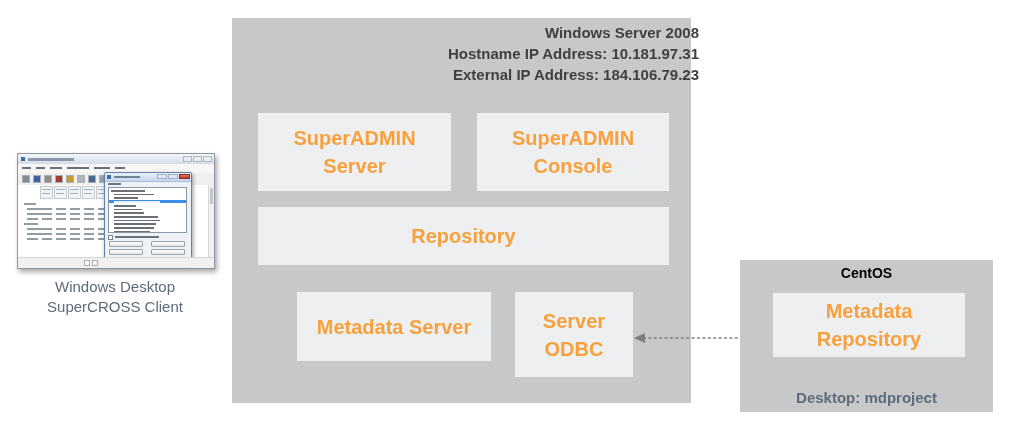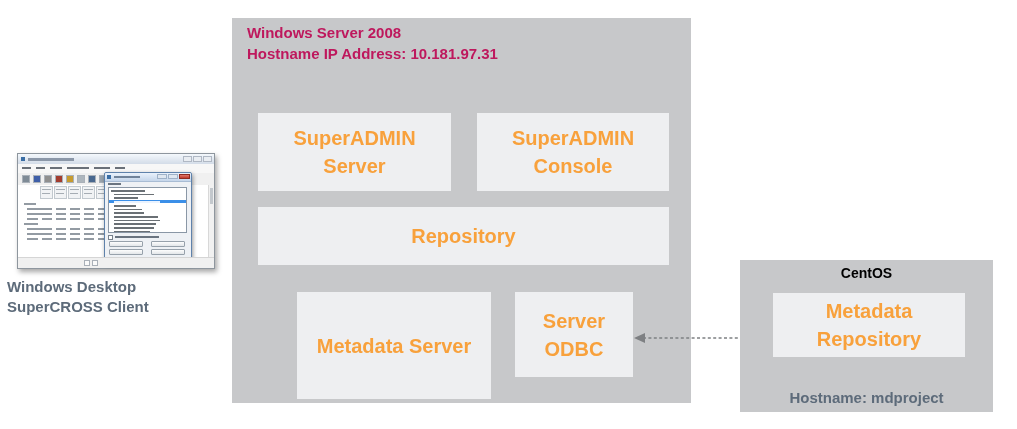--- a/index.html
+++ b/index.html
@@ -52,36 +52,36 @@
   .dlg-row{position:absolute;left:0;width:100%;height:3px;}
   .dlg-rowbar{position:absolute;top:1px;height:1.8px;background:#6a7075;}
   .dlg-row.hl{background:#3b8fe8;}
   .dlg-row.hl .dlg-rowbar{background:#eaf3ff;}
   .dlg-check{position:absolute;left:3px;top:62px;height:4px;}
   .dlg-checkbox{position:absolute;left:0;top:0;width:3px;height:3px;background:#fff;border:1px solid #77818c;box-sizing:content-box;}
   .dlg-checklabel{position:absolute;left:7px;top:1px;width:44px;height:2px;background:#6a7480;}
   .dlg-btn{position:absolute;width:34px;height:6px;
     background:linear-gradient(#fdfdfd,#e3e6e9);border:1px solid #97a1ab;border-radius:1px;box-sizing:border-box;}
   .client-caption{
-    position:absolute;left:7px;top:277px;width:216px;
-    color:#5d6b7a;font-weight:bold;font-size:15px;line-height:20px;white-space:pre-line;
+    position:absolute;left:7px;top:277px;width:216px;text-align:center;
+    color:#5d6b7a;font-weight:normal;font-size:15px;line-height:20px;white-space:pre-line;
   }
   
   .server-group{position:absolute;left:232px;top:18px;width:459px;height:385px;background:#c7c8ca;}
-  .server-header{position:absolute;left:15px;top:4px;width:459px;text-align:left;
-    color:#be185d;font-weight:bold;font-size:15px;line-height:21px;}
+  .server-header{position:absolute;left:8px;top:4px;width:459px;text-align:right;
+    color:#404040;font-weight:bold;font-size:15px;line-height:21px;}
   .box{
     position:absolute;background:#eeeff1;color:#f8a13c;font-weight:bold;font-size:20px;
     line-height:28px;display:flex;align-items:center;justify-content:center;
     text-align:center;white-space:pre-line;
   }
   .sa-server{left:26px;top:95px;width:193px;height:78px;}
   .sa-console{left:245px;top:95px;width:192px;height:78px;}
   .superserver{left:26px;top:189px;width:411px;height:58px;}
-  .metadata-server{left:65px;top:274px;width:194px;height:107px;}
+  .metadata-server{left:65px;top:274px;width:194px;height:69px;}
   .oracle-odbc{left:283px;top:274px;width:118px;height:85px;}
   
   .arrow{position:absolute;left:633px;top:330px;width:142px;height:16px;}
   
   .centos-group{position:absolute;left:740px;top:260px;width:253px;height:152px;background:#c7c8ca;}
   .centos-title{position:absolute;left:0;top:5px;width:253px;text-align:center;
     color:#000000;font-weight:bold;font-size:14px;}
   .repo-box{left:33px;top:33px;width:192px;height:64px;}
   .centos-hostname{position:absolute;left:0;bottom:6px;width:253px;text-align:center;
     color:#5d6b7a;font-weight:bold;font-size:15px;}
@@ -249,20 +249,21 @@
       <span class="mw-sq" style="left:74px"></span>
     </div>
   </div>
   <div class="client-caption">Windows Desktop
 SuperCROSS Client</div>
 
   <div class="server-group">
     <div class="server-header">
       <div>Windows Server 2008</div>
       <div>Hostname IP Address: 10.181.97.31</div>
+      <div>External IP Address: 184.106.79.23</div>
     </div>
     <div class="box sa-server">SuperADMIN
 Server</div>
     <div class="box sa-console">SuperADMIN
 Console</div>
     <div class="box superserver">Repository</div>
     <div class="box metadata-server">Metadata Server</div>
     <div class="box oracle-odbc">Server
 ODBC</div>
   </div>
@@ -270,16 +271,16 @@
   <svg class="arrow" viewBox="0 0 142 16">
     <line x1="10" y1="8" x2="132" y2="8" stroke="#7e8083" stroke-width="1.6" stroke-dasharray="3 2.4"></line>
     <polygon points="1,8 12,3 12,13" fill="#7e8083"></polygon>
     <polygon points="141,8 130,3 130,13" fill="#7e8083"></polygon>
   </svg>
 
   <div class="centos-group">
     <div class="centos-title">CentOS</div>
     <div class="box repo-box">Metadata
 Repository</div>
-    <div class="centos-hostname">Hostname: mdproject</div>
+    <div class="centos-hostname">Desktop: mdproject</div>
   </div>
 
 </div>
 
 </body></html>

